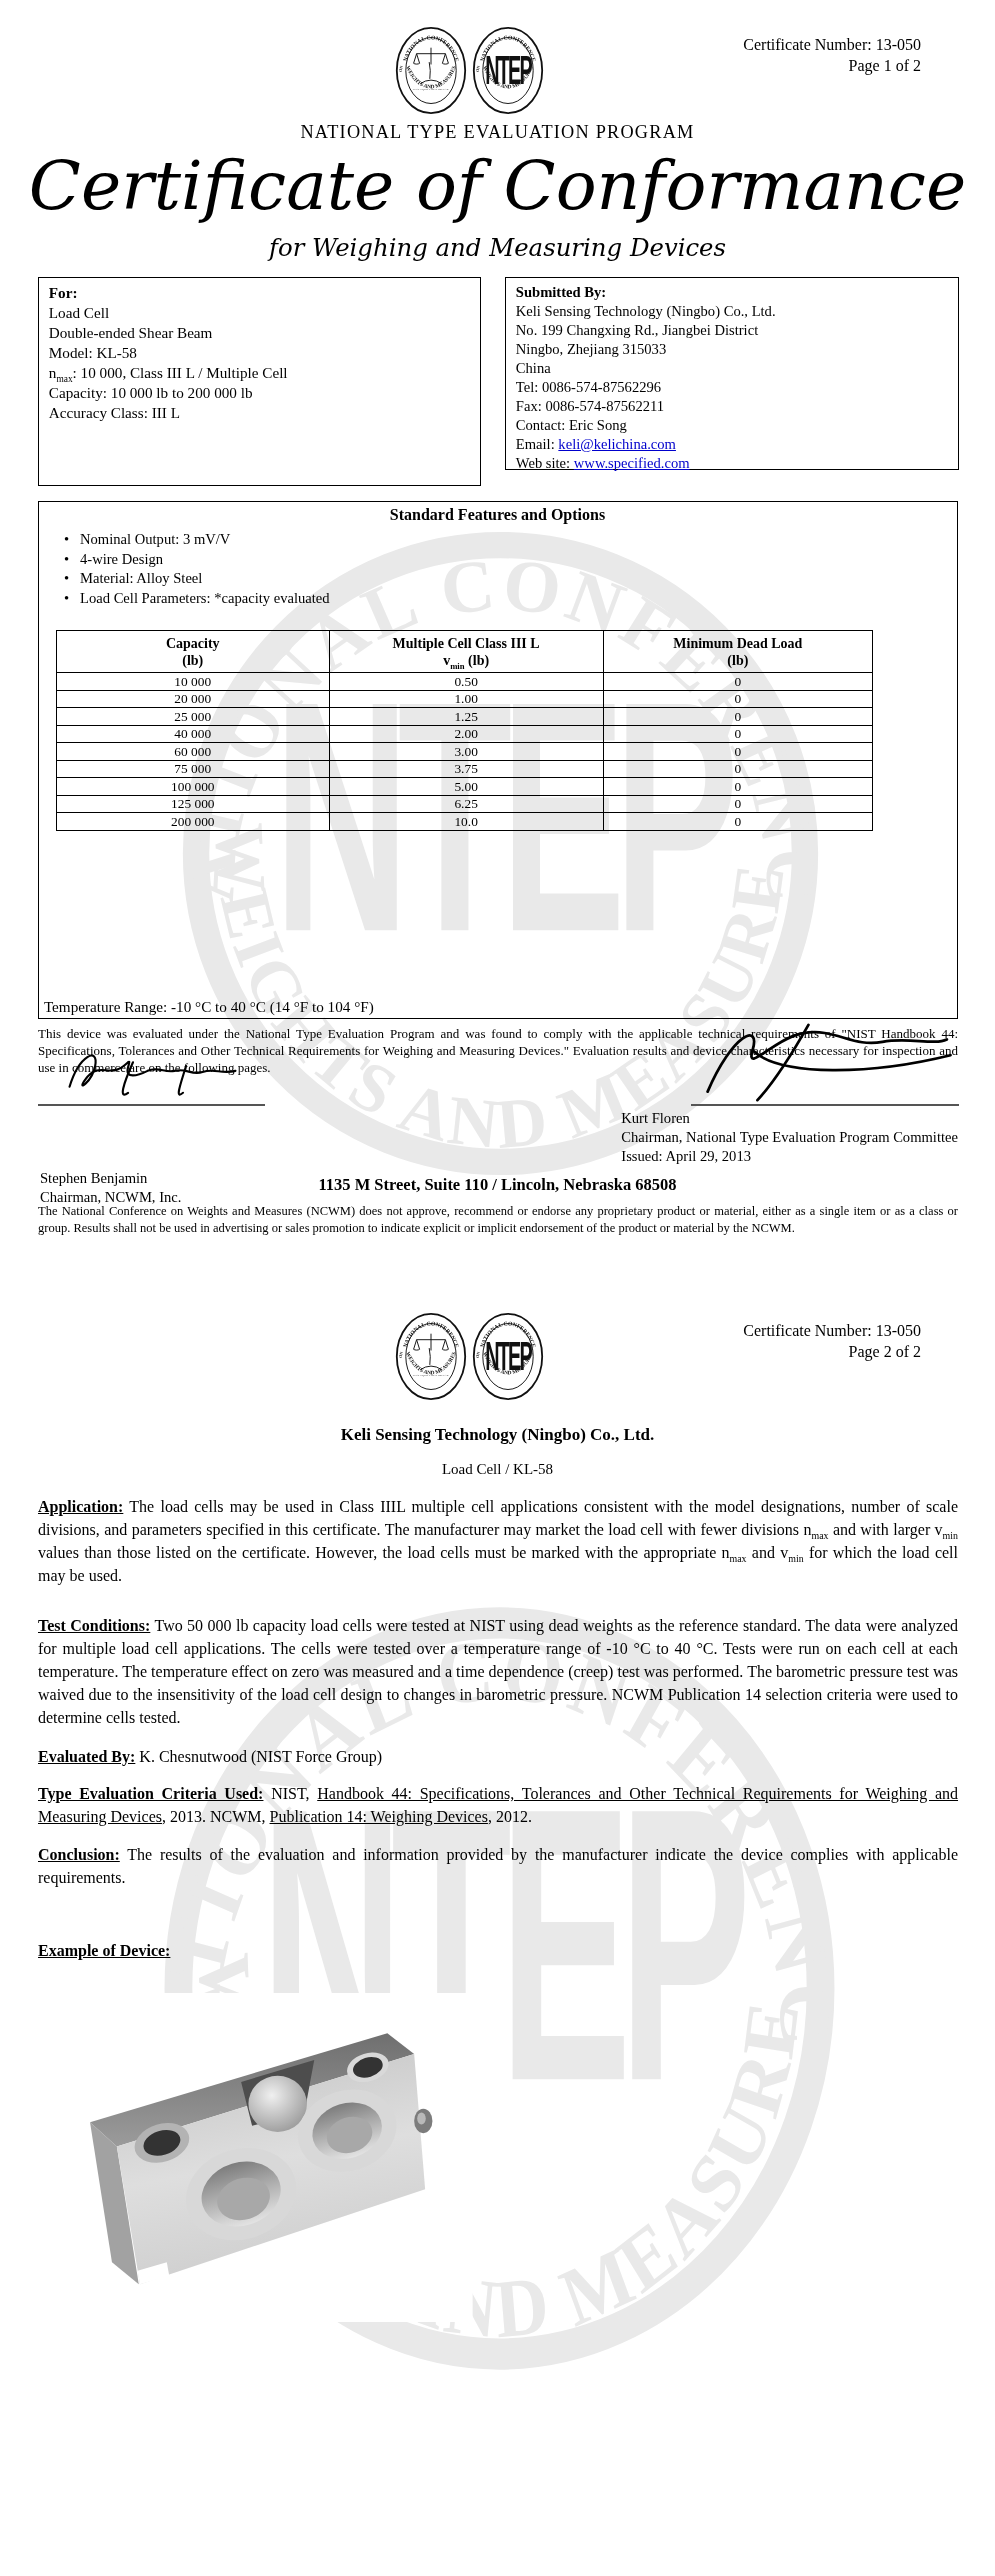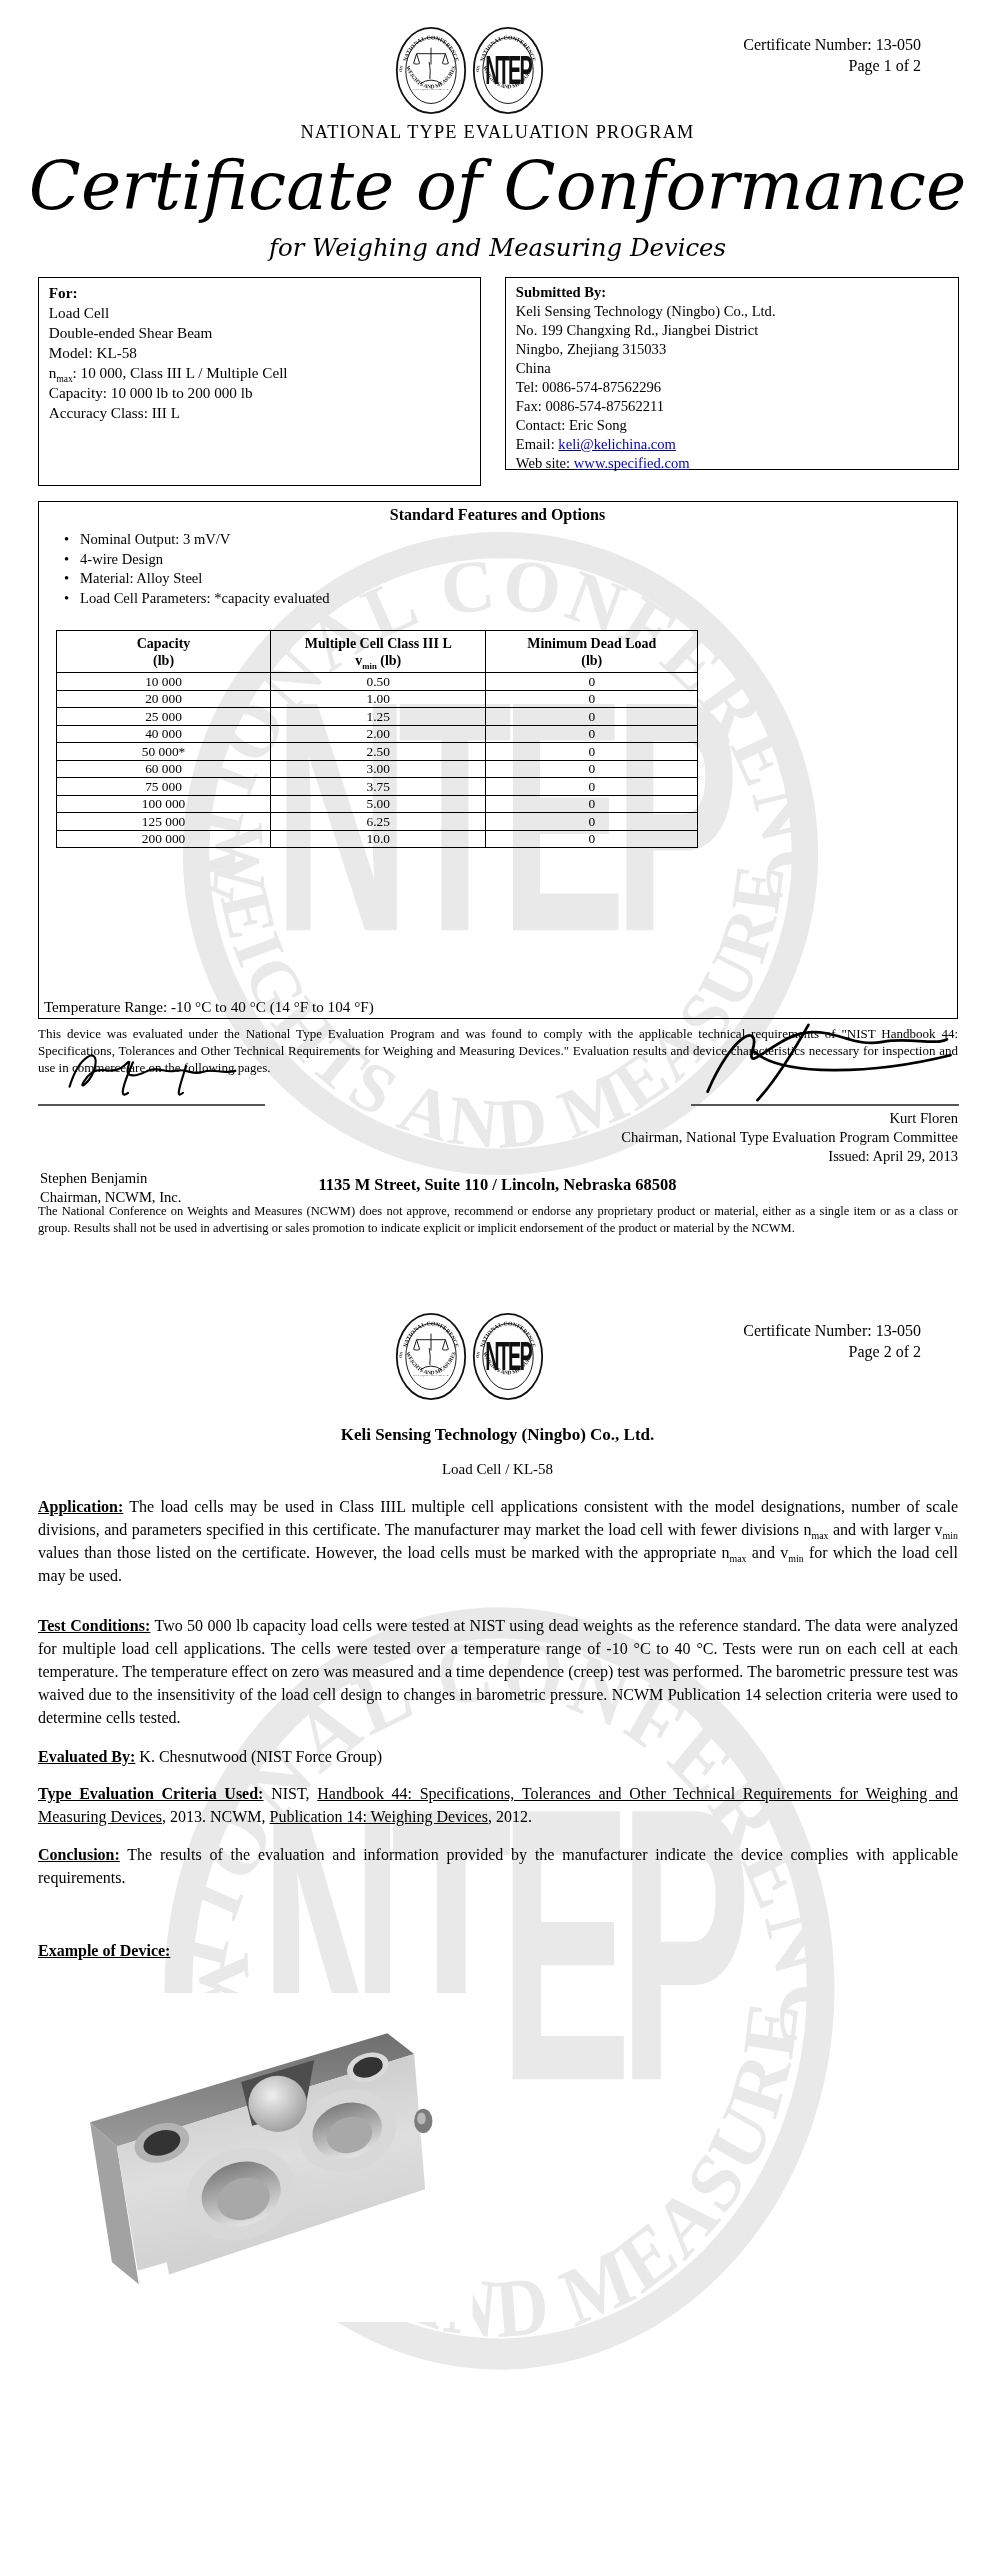--- a/index.html
+++ b/index.html
@@ -1,41 +1,41 @@
 <!DOCTYPE html>
 <html style="font-size:9.8px"><head>
 <meta charset="utf-8">
 <style>
   html,body{margin:0;padding:0;background:#ffffff;}
   .canvas{position:relative;width:995px;height:2576px;background:#ffffff;overflow:hidden;
           font-family:"Liberation Serif",serif;color:#000;}
   .abs{position:absolute;}
   .center{left:0;width:995px;text-align:center;}
-  .right-align{text-align:right;}
+  .right-align{text-align:left;}
   .bold{font-weight:700;}
   sub{font-size:0.62em;line-height:0;}
   .rt-u{text-decoration:underline;}
   .rt-bu{font-weight:700;text-decoration:underline;}
   .rt-link{color:#0000cc;text-decoration:underline;}
   
   .certnum{right:74px;top:34px;font-size:16px;line-height:21px;text-align:right;}
   .program-title{top:122px;font-size:18.3px;letter-spacing:1.2px;}
   .script-title{top:145px;font-size:68px;font-style:italic;font-family:"DejaVu Serif",serif;line-height:1.2;}
   .script-sub{top:233px;font-size:24.4px;font-style:italic;font-family:"DejaVu Serif",serif;text-align:center;}
   .seal{width:72px;height:89px;}
   .seal-row{display:flex;gap:4.9px;}
   
   .box{border:1.8px solid #000;box-sizing:border-box;}
   .for-box{left:38px;top:277px;width:443px;height:209px;padding:4.9px 9.8px;font-size:15.2px;line-height:20px;}
   .sub-box{left:505px;top:277px;width:454px;height:193px;padding:4.9px 9.8px;font-size:14.6px;line-height:19px;}
   .features-box{left:38px;top:501px;width:920px;height:518px;}
   .features-title{top:506px;font-size:16px;font-weight:700;}
   .bullets{position:absolute;left:25px;top:28px;margin:0;padding:0;font-size:14.6px;line-height:19.5px;list-style:none;}
   .bullets li::before{content:"•";display:inline-block;width:16px;}
-  .spec-table{position:absolute;left:17px;top:128px;width:642px;border-collapse:collapse;}
+  .spec-table{position:absolute;left:17px;top:128px;width:817px;border-collapse:collapse;}
   .spec-table th,.spec-table td{border:1.2px solid #000;text-align:center;padding:0 2.4px;}
   .spec-table th{font-size:14px;font-weight:700;line-height:17px;padding:3.7px 2.4px;}
   .spec-table td{font-size:13.4px;height:16.5px;}
   .spec-table th:nth-child(1){width:33.4%;}
   .spec-table th:nth-child(2){width:33.6%;}
   .spec-table th:nth-child(3){width:33%;}
   .temp-line{position:absolute;left:4.9px;bottom:2.4px;font-size:15.2px;}
   .eval-para{left:38px;top:1025px;width:920px;font-size:13px;line-height:17px;text-align:justify;}
   
   .sig-rule{height:1.8px;background:#555;}
@@ -202,25 +202,20 @@
             <td>0</td>
           </tr>
           <tr>
             <td>25 000</td>
             <td>1.25</td>
             <td>0</td>
           </tr>
           <tr>
             <td>40 000</td>
             <td>2.00</td>
-            <td>0</td>
-          </tr>
-          <tr>
-            <td>50 000*</td>
-            <td>2.50</td>
             <td>0</td>
           </tr>
           <tr>
             <td>60 000</td>
             <td>3.00</td>
             <td>0</td>
           </tr>
           <tr>
             <td>75 000</td>
             <td>3.75</td>

